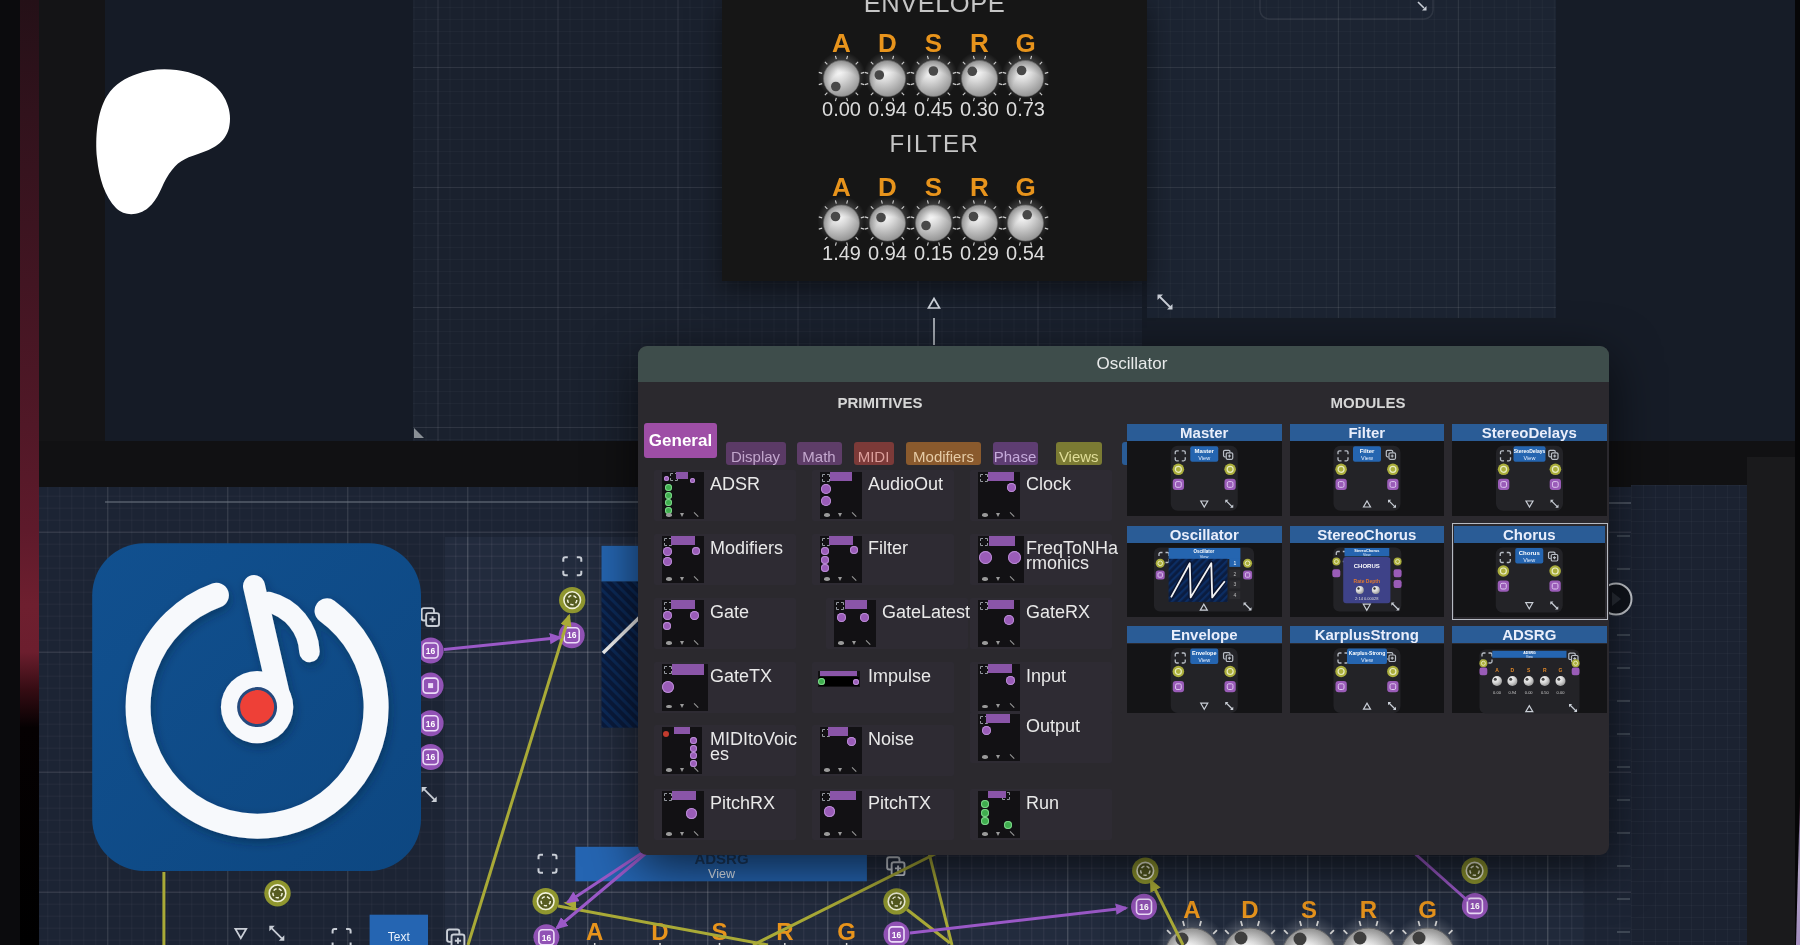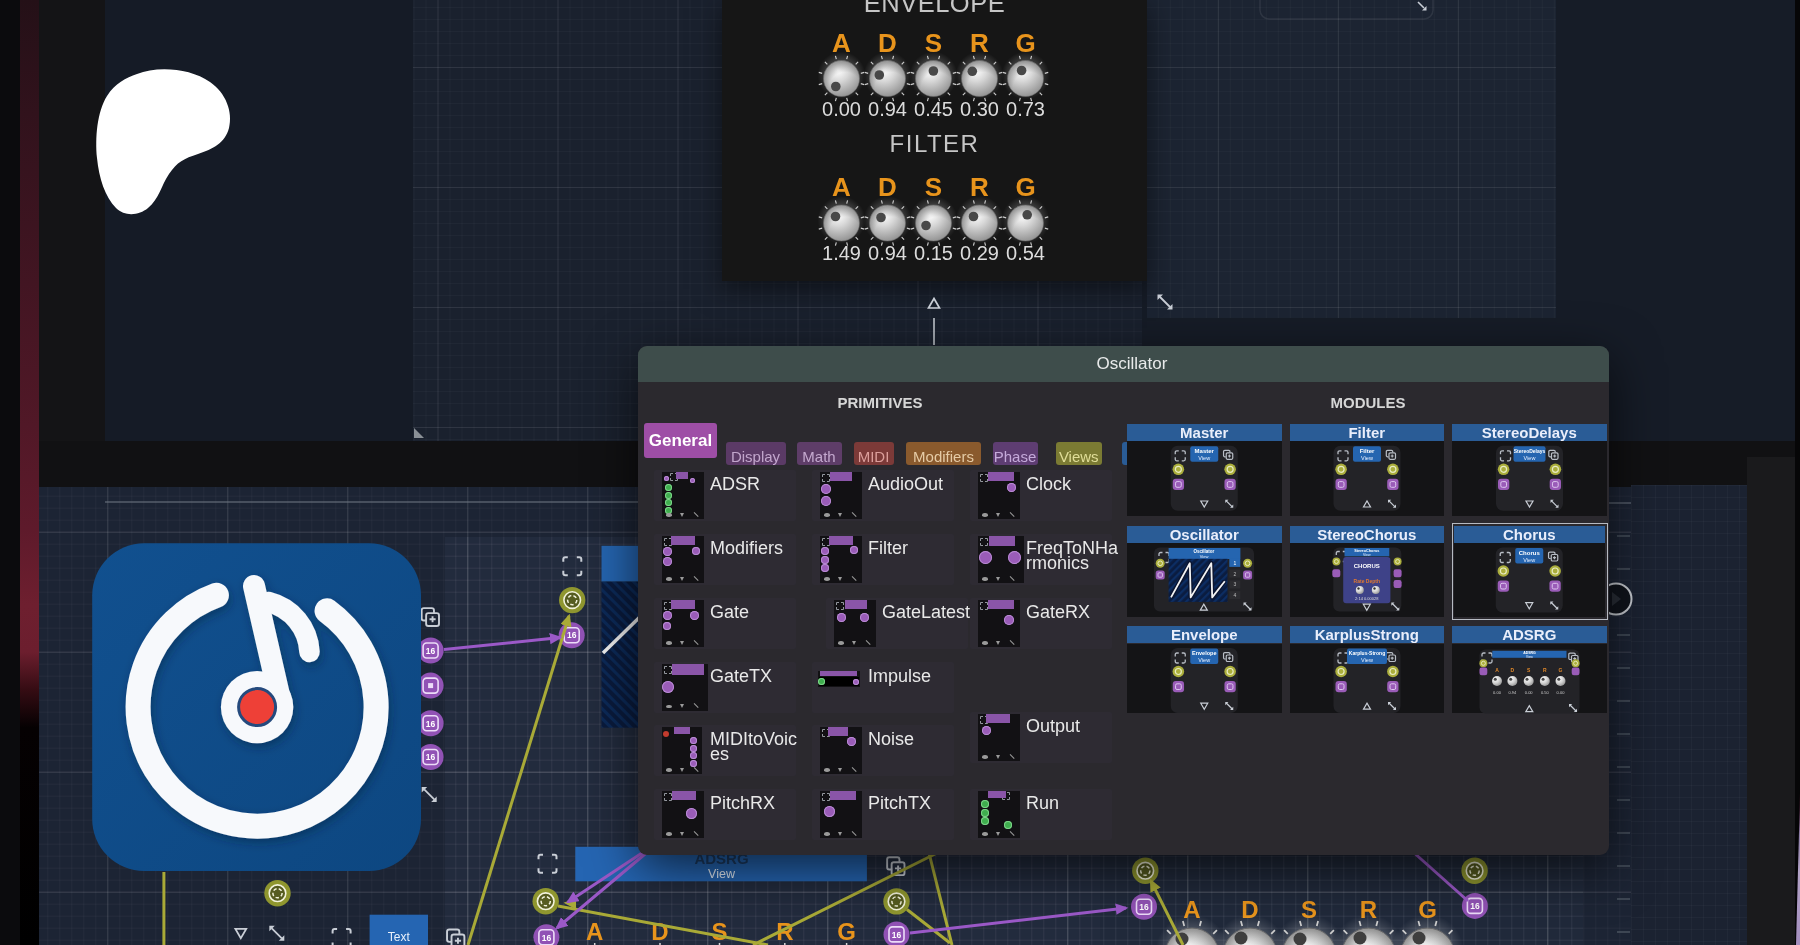--- a/index.html
+++ b/index.html
@@ -582,20 +582,33 @@
       </div>
     <div class="card" style="left:174px;top:315.5px;">
         <div class="th" style="left:6px;top:9px;width:42px;height:16px;">
           <div class="ph" style="left:2px;top:0px;width:37px;height:5px;"></div>
           <div style="position:absolute;left:1px;top:6px;width:40px;height:9px;background:#000;"></div>
           <div class="gc" style="left:0px;top:7.5px;width:7px;height:7px;"></div>
           <div class="pc" style="left:35px;top:8px;width:6px;height:6px;"></div>
         </div>
         <div class="lbl">Impulse</div>
       </div>
+    <div class="card" style="left:332px;top:315.5px;">
+        <div class="th" style="left:8px;top:2px;width:42px;height:47px;">
+          <i class="cb" style="left:2px;top:2px;"></i>
+          <div class="ph" style="left:10px;top:0px;width:24px;height:9px;"></div>
+          <div class="pc" style="left:28px;top:12px;width:9px;height:9px;"></div>
+          <span class="bic">
+            <i class="be"></i>
+            <i class="bt"></i>
+            <i class="ba"></i>
+          </span>
+        </div>
+        <div class="lbl">Input</div>
+      </div>
     <div class="card" style="left:16px;top:379px;">
         <div class="th" style="left:8px;top:2px;width:40px;height:47px;">
           <div class="rc" style="left:1px;top:4px;width:6px;height:6px;"></div>
           <div class="ph" style="left:12px;top:0px;width:16px;height:7px;"></div>
           <div class="pc" style="left:28px;top:10px;width:7px;height:7px;"></div>
           <div class="pc" style="left:28px;top:17.5px;width:7px;height:7px;"></div>
           <div class="pc" style="left:28px;top:25px;width:7px;height:7px;"></div>
           <div class="pc" style="left:28px;top:32.5px;width:7px;height:7px;"></div>
           <span class="bic">
             <i class="be"></i>

